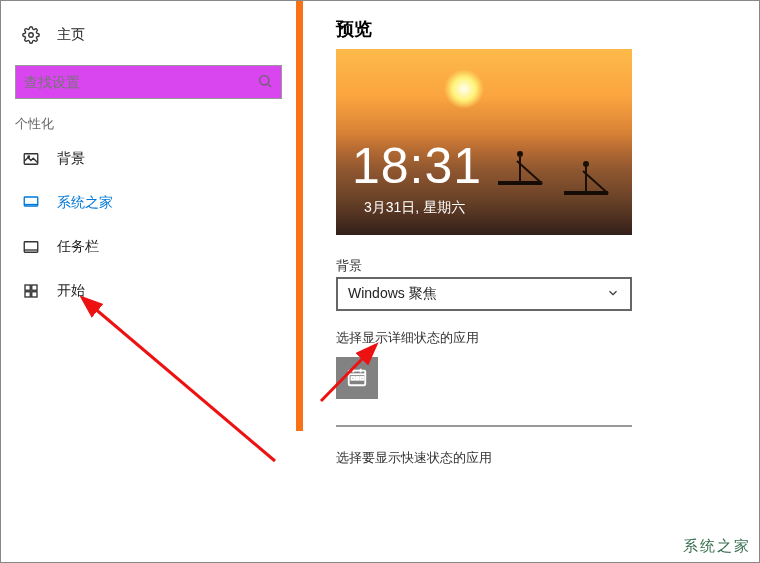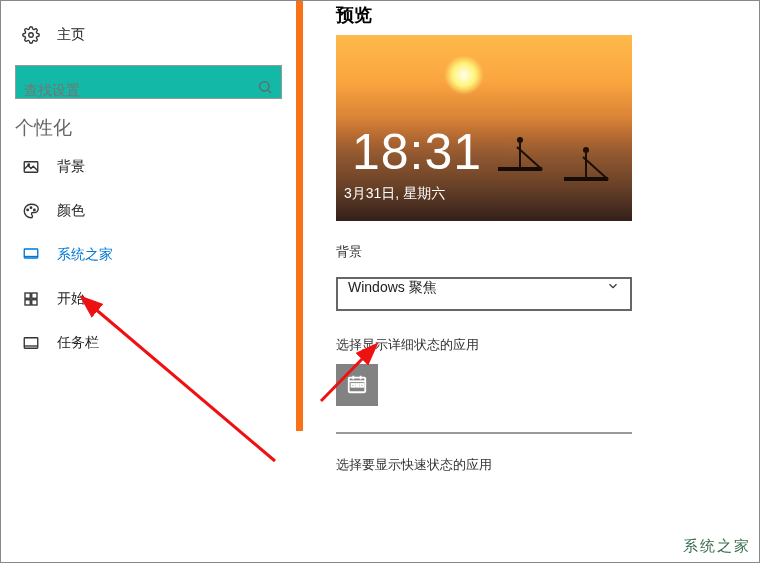--- a/index.html
+++ b/index.html
@@ -27,35 +27,35 @@
       height: 44px;
       padding-left: 20px;
       cursor: pointer;
     }
     .home-row .icon { width: 20px; height: 20px; display: flex; align-items: center; justify-content: center; color:#333; }
     .home-row .label { margin-left: 16px; color:#222; }
     .search-box {
       margin: 8px 14px 12px 14px;
       height: 34px;
       border: 1px solid #999;
-      background: #14b8a6;
+      background: #d946ef;
       display: flex;
-      align-items: flex-end;
+      align-items: center;
       padding: 0 8px;
     }
     .search-box input {
       flex: 1; border: none; outline: none; font-size: 14px; background: transparent;
       font-family: inherit;
     }
     .search-box .icon { color:#666; }
     .group-header {
       padding: 4px 14px 4px 14px;
       margin-top: 8px;
       color: #666;
-      font-size: 19px;
+      font-size: 13px;
     }
     .nav-item {
       display: flex;
       align-items: center;
       height: 44px;
       padding-left: 20px;
       cursor: pointer;
       color: #222;
     }
     .nav-item .icon {
@@ -67,21 +67,21 @@
       margin-left: 16px;
       font-size: 14px;
     }
     .nav-item.active .label { color: #0078d7; }
     .nav-item.active .icon { color: #0078d7; }
     .main {
       position: absolute;
       left: 335px; top: 0;
       width: 425px;
       height: 499px;
-      padding-top: 6px;
+      padding-top: 20px;
     }
     .page-title {
       font-size: 18px;
       font-weight: 600;
       color: #000;
       margin-bottom: 8px;
       margin-top: -4px;
     }
     .preview {
       position: relative;
@@ -111,35 +111,35 @@
       position:absolute; width:2px; height:34px; background:#1a1008; top:4px;
       transform-origin: top center;
     }
     .p1 .paddle { left:-3px; transform: rotate(-48deg); }
     .p2 .paddle { left:-3px; transform: rotate(-48deg); }
     .preview-time {
       position: absolute; left: 16px; bottom: 40px;
       font-size: 50px; font-weight: 200; letter-spacing: 1px;
     }
     .preview-date {
-      position: absolute; left: 8px; bottom: 18px;
+      position: absolute; left: 28px; bottom: 18px;
       font-size: 14px;
     }
     .section-label {
       margin-top: 22px;
       font-size: 13px;
       color: #333;
     }
     .dropdown {
-      margin-top: 16px;
+      margin-top: 2px;
       width: 296px;
       height: 34px;
       border: 2px solid #666;
       background: #fff;
-      display: flex; padding: 0 10px;
+      display: flex; align-items: center; padding: 0 10px;
       cursor: pointer;
       justify-content: space-between;
     }
     .dropdown .dd-label { color: #222; font-size: 14px; }
     .dropdown .dd-chevron { color:#333; }
     .app-tile {
       margin-top: 10px;
       width: 42px; height: 42px; background:#828282;
       display:flex; align-items:center; justify-content:center;
       cursor:pointer;
@@ -191,63 +191,52 @@
     <span class="icon">
       <svg width="18" height="18" viewBox="0 0 24 24" fill="none" stroke="currentColor" stroke-width="1.8">
         <rect x="3" y="5" width="18" height="14" rx="1"></rect>
           <path d="M3 15l5-5 4 4 3-3 6 6"></path>
         <circle cx="9" cy="9" r="1"></circle>
       </svg>
     </span>
     <span class="label">背景</span>
   </div>
 
-  <div class="nav-item">
-    <span class="icon">
-      <svg width="18" height="18" viewBox="0 0 24 24" fill="none" stroke="currentColor" stroke-width="1.8">
-        <path d="M12 3a9 9 0 1 0 0 18c1.2 0 2-.9 2-2 0-.6-.3-1.1-.7-1.5-.4-.4-.7-.9-.7-1.5 0-1.1.9-2 2-2h2a5 5 0 0 0 5-5c0-4-4-6-9.6-6z"></path>
-        <circle cx="7.5" cy="10.5" r="1"></circle>
-          <circle cx="12" cy="7.5" r="1"></circle>
-          <circle cx="16.5" cy="10.5" r="1"></circle>
-      </svg>
-    </span>
-    <span class="label">颜色</span>
-  </div>
 
   <div class="nav-item active">
     <span class="icon">
       <svg width="18" height="18" viewBox="0 0 24 24" fill="none" stroke="currentColor" stroke-width="1.8">
         <rect x="3" y="4" width="18" height="12" rx="1"></rect>
           <line x1="3" y1="14" x2="21" y2="14"></line>
       </svg>
     </span>
     <span class="label">系统之家</span>
   </div>
 
+
+  <div class="nav-item">
+    <span class="icon">
+      <svg width="18" height="18" viewBox="0 0 24 24" fill="none" stroke="currentColor" stroke-width="1.8">
+        <rect x="3" y="5" width="18" height="14" rx="1"></rect>
+          <line x1="3" y1="16" x2="21" y2="16"></line>
+      </svg>
+    </span>
+    <span class="label">任务栏</span>
+  </div>
 
   <div class="nav-item">
     <span class="icon">
       <svg width="18" height="18" viewBox="0 0 24 24" fill="none" stroke="currentColor" stroke-width="1.8">
         <rect x="4" y="4" width="7" height="7"></rect>
           <rect x="13" y="4" width="7" height="7"></rect>
         <rect x="4" y="13" width="7" height="7"></rect>
           <rect x="13" y="13" width="7" height="7"></rect>
       </svg>
     </span>
     <span class="label">开始</span>
-  </div>
-
-  <div class="nav-item">
-    <span class="icon">
-      <svg width="18" height="18" viewBox="0 0 24 24" fill="none" stroke="currentColor" stroke-width="1.8">
-        <rect x="3" y="5" width="18" height="14" rx="1"></rect>
-          <line x1="3" y1="16" x2="21" y2="16"></line>
-      </svg>
-    </span>
-    <span class="label">任务栏</span>
   </div>
 </div>
 
 <div class="main">
   <div class="page-title">预览</div>
 
   <div class="preview">
     <div class="sun"></div>
     <div class="paddler p1">
       <div class="head"></div>
@@ -270,21 +259,21 @@
   <div class="section-label">背景</div>
   <div class="dropdown">
     <span class="dd-label">Windows 聚焦</span>
     <span class="dd-chevron">
       <svg width="14" height="14" viewBox="0 0 24 24" fill="none" stroke="currentColor" stroke-width="2">
           <polyline points="6 9 12 15 18 9"></polyline>
         </svg>
     </span>
   </div>
 
-  <div class="section-label" style="margin-top:25px">选择显示详细状态的应用</div>
+  <div class="section-label" style="margin-top:18px">选择显示详细状态的应用</div>
   <div class="app-tile">
     <span>
       <svg width="22" height="22" viewBox="0 0 24 24" fill="none" stroke="currentColor" stroke-width="2">
         <rect x="3" y="5" width="18" height="16" rx="1"></rect>
           <line x1="3" y1="9" x2="21" y2="9"></line>
         <line x1="8" y1="3" x2="8" y2="7"></line>
           <line x1="16" y1="3" x2="16" y2="7"></line>
         <rect x="6" y="12" width="3" height="3"></rect>
           <rect x="11" y="12" width="3" height="3"></rect>
           <rect x="16" y="12" width="3" height="3"></rect>

